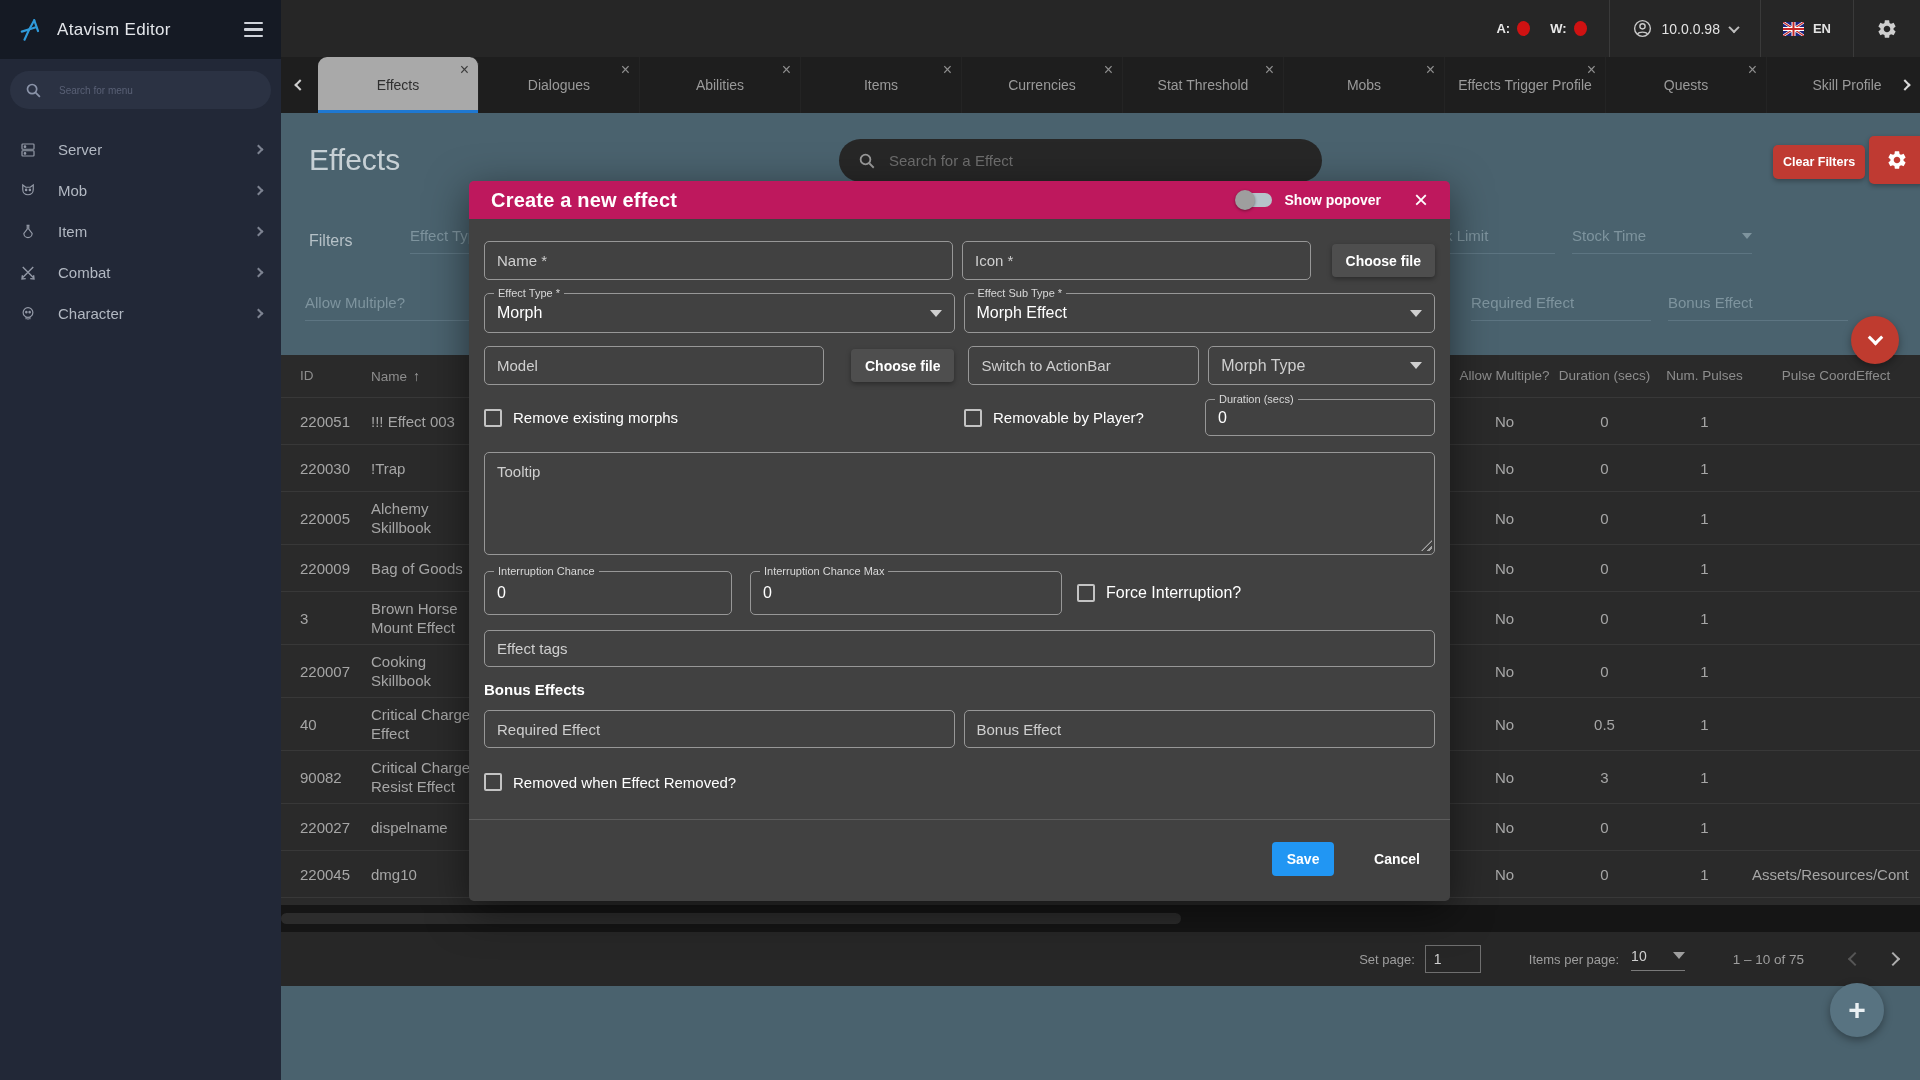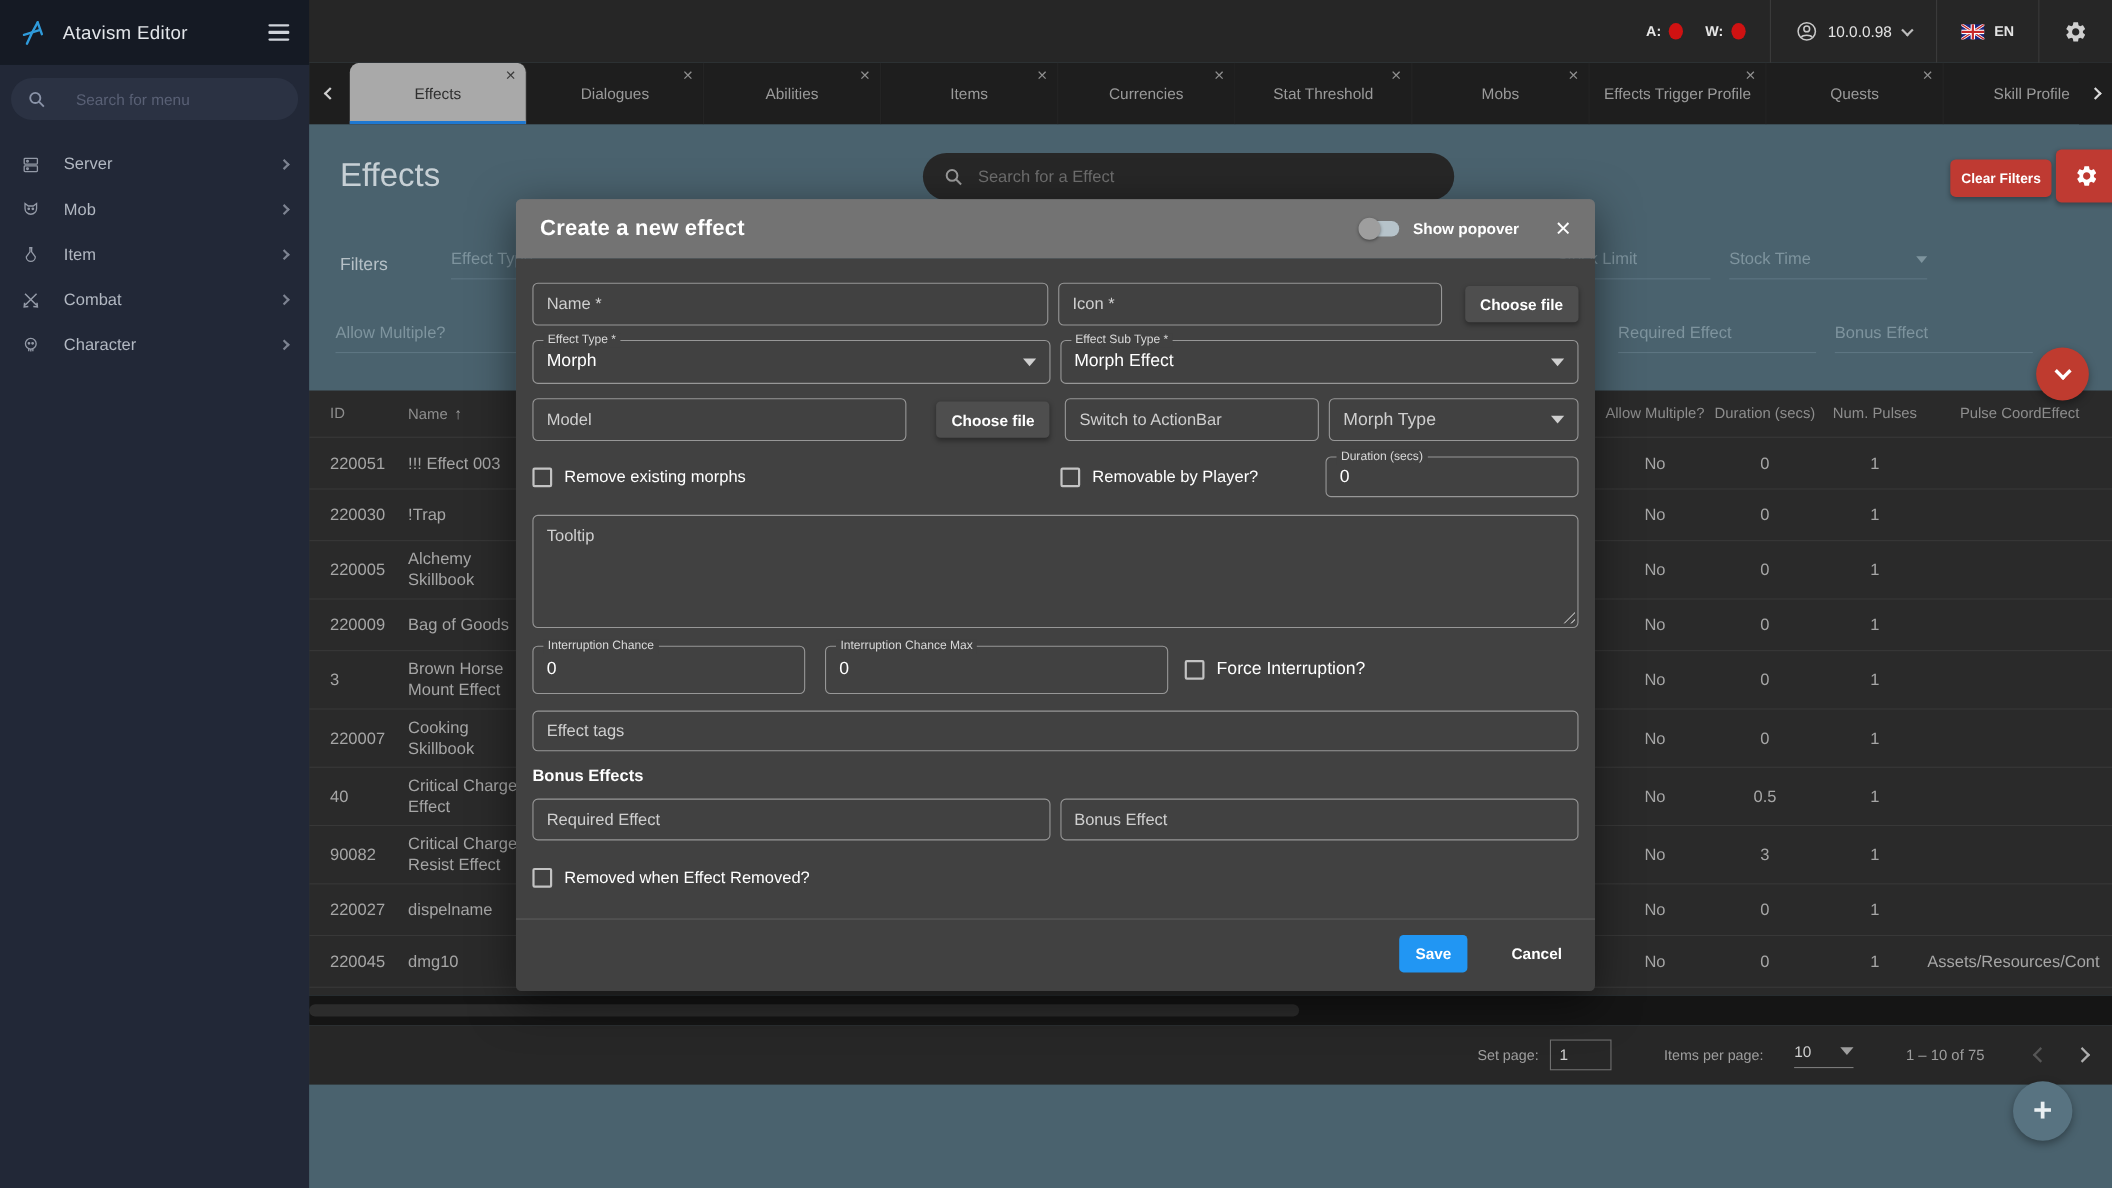--- a/index.html
+++ b/index.html
@@ -22,21 +22,21 @@
   .ip-txt{color:#e3e3e3;font-size:14px;margin:0 10px 0 9px}
   .chev{display:inline-block;width:8px;height:8px;border-right:2px solid currentColor;border-bottom:2px solid currentColor}
   .chev.down{transform:rotate(45deg) translate(-1px,-1px)}
   .chev.right{transform:rotate(-45deg)}
   .chev.left{transform:rotate(135deg)}
   .lang-txt{color:#e3e3e3;font-size:13px;font-weight:bold;margin-left:9px}
 
   
   .sidebar{position:absolute;top:57px;left:0;width:281px;height:1023px;background:#222837;z-index:25;}
   .sb-search{margin:14px 10px 20px 10px;height:38px;background:#2b3243;border-radius:19px;display:flex;align-items:center;padding:0 15px;color:#8a93a8}
-  .sb-search input{flex:1;background:transparent;border:none;outline:none;color:#aab2c4;font-size:14px;margin-left:27px;font-family:inherit}
+  .sb-search input{flex:1;background:transparent;border:none;outline:none;color:#aab2c4;font-size:10px;margin-left:17px;font-family:inherit}
   .sb-search input::placeholder{color:#596075}
   .sb-item{height:41px;display:flex;align-items:center;padding:0 19px;color:#b2b8c2;font-size:15px;cursor:pointer}
   .sb-item .icn{width:18px;height:18px;margin-right:21px;color:#949aa7;flex:none}
   .sb-item .chev{margin-left:auto;color:#7d8391;width:7px;height:7px}
 
   
   .tabbar{position:absolute;top:57px;left:281px;width:1639px;height:56px;background:#1e1e1e;display:flex;z-index:20;overflow:hidden}
   .tab-nav{width:37px;height:56px;display:flex;align-items:center;justify-content:center;color:#cfcfcf;flex:none;cursor:pointer}
   .tab{width:161px;flex:none;position:relative;display:flex;align-items:center;justify-content:center;color:#9a9a9a;font-size:14px;white-space:nowrap;border-right:1px solid #242424;cursor:pointer}
   .tab .x{position:absolute;top:5px;right:9px;font-size:16px;color:#8f8f8f;line-height:1;cursor:pointer}
@@ -72,34 +72,34 @@
   .trow .c-coord{text-align:left}
   .sort-arrow{color:#9e9e9e;font-size:14px}
 
   .hscroll{position:absolute;left:0;top:792px;width:1639px;height:27px;background:#151515;z-index:2}
   .hscroll .thumb{position:absolute;left:0;top:8px;width:900px;height:11px;background:#2c2c2c;border-radius:6px}
 
   
   .pager{position:absolute;left:0;top:819px;width:1639px;height:54px;background:#272727;display:flex;align-items:center;justify-content:flex-end;padding-right:22px;color:#9e9e9e;font-size:13px;z-index:2}
   .pg-input{width:56px;height:28px;border:1px solid #6f6f6f;background:transparent;color:#d0d0d0;font-size:14px;padding-left:8px;margin-left:10px;font-family:inherit;outline:none}
   .pg-items-lbl{margin-left:48px}
-  .pg-select{margin-left:28px;display:flex;align-items:center;border-bottom:1px solid #7a7a7a;padding-bottom:6px;color:#cfcfcf;font-size:14px;cursor:pointer}
+  .pg-select{margin-left:12px;display:flex;align-items:center;border-bottom:1px solid #7a7a7a;padding-bottom:6px;color:#cfcfcf;font-size:14px;cursor:pointer}
   .pg-select .caret{margin-left:26px;width:0;height:0;border-left:6px solid transparent;border-right:6px solid transparent;border-top:7px solid #9e9e9e}
   .pg-range{margin-left:48px;font-size:13.5px}
   .pg-prev{margin-left:46px;color:#565656;cursor:default}
   .pg-next{margin-left:28px;color:#aeaeae;cursor:pointer}
   .pg-prev .chev,.pg-next .chev{width:10px;height:10px;border-width:2.5px}
 
   .fab-down{position:absolute;left:1570px;top:203px;width:48px;height:48px;border-radius:50%;background:#bf3b2f;display:flex;align-items:center;justify-content:center;z-index:6;cursor:pointer;box-shadow:0 3px 8px rgba(0,0,0,.35)}
   .fab-down .chev{color:#fff;width:11px;height:11px;border-width:3px;transform:rotate(45deg) translate(-2px,-2px)}
   .fab-add{position:absolute;left:1549px;top:870px;width:54px;height:54px;border-radius:50%;background:#587381;color:#eaf0f3;font-size:30px;display:flex;align-items:center;justify-content:center;z-index:6;cursor:pointer;box-shadow:0 3px 8px rgba(0,0,0,.35);font-weight:bold}
 
   
   .modal{position:absolute;left:469px;top:181px;width:981px;height:720px;z-index:40;border-radius:5px;box-shadow:0 10px 40px rgba(0,0,0,.5);display:flex;flex-direction:column;overflow:hidden}
-  .m-header{height:54px;background:#737373;display:flex;align-items:center;padding:0 22px;flex:none}
+  .m-header{height:38px;background:#be185d;display:flex;align-items:center;padding:0 22px;flex:none}
   .m-title{color:#fff;font-size:20px;font-weight:bold;letter-spacing:.2px}
   .m-hright{margin-left:auto;display:flex;align-items:center}
   .tgl{position:relative;width:34px;height:14px;background:#b6c3ca;border-radius:7px;cursor:pointer}
   .tgl::after{content:"";position:absolute;left:-3px;top:-3px;width:20px;height:20px;border-radius:50%;background:#9e9e9e;box-shadow:0 1px 3px rgba(0,0,0,.4)}
   .tgl-lbl{color:#fff;font-size:14px;font-weight:bold;margin-left:13px}
   .m-close{margin-left:33px;color:#fff;font-size:24px;line-height:1;cursor:pointer}
   .m-body{flex:1;background:#414141;padding:0 15px;display:flex;flex-direction:column}
   .mrow{display:flex;align-items:center}
   .inp{height:39px;border:1px solid #979797;border-radius:5px;background:transparent;color:#e8e8e8;font-size:15px;padding:0 12px;font-family:inherit;outline:none}
   .inp::placeholder,.tta::placeholder{color:#cfcfcf}

